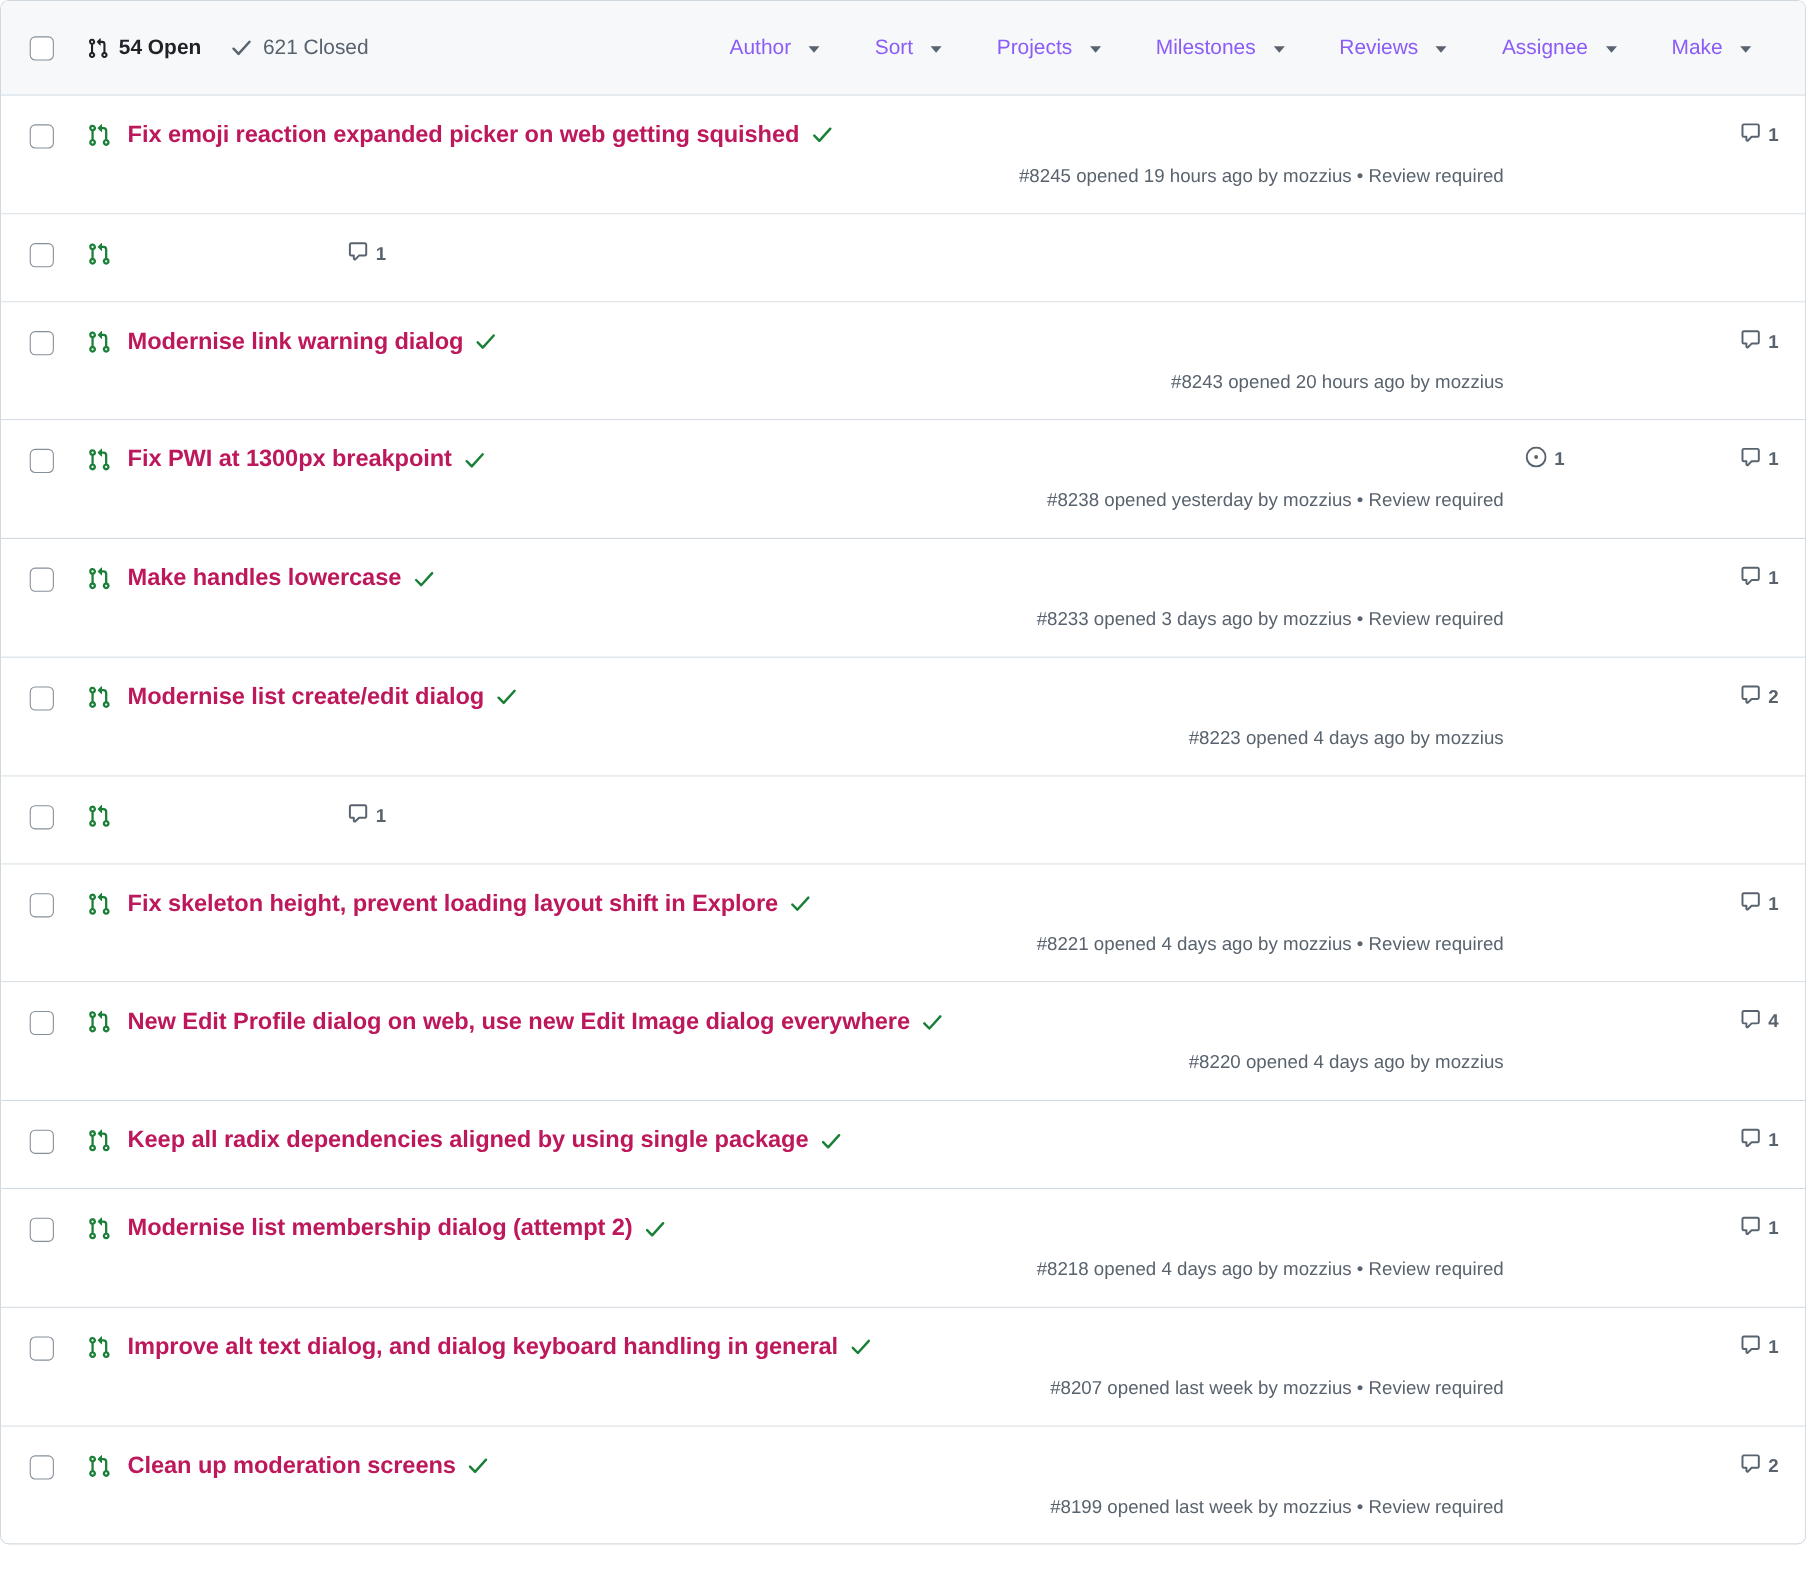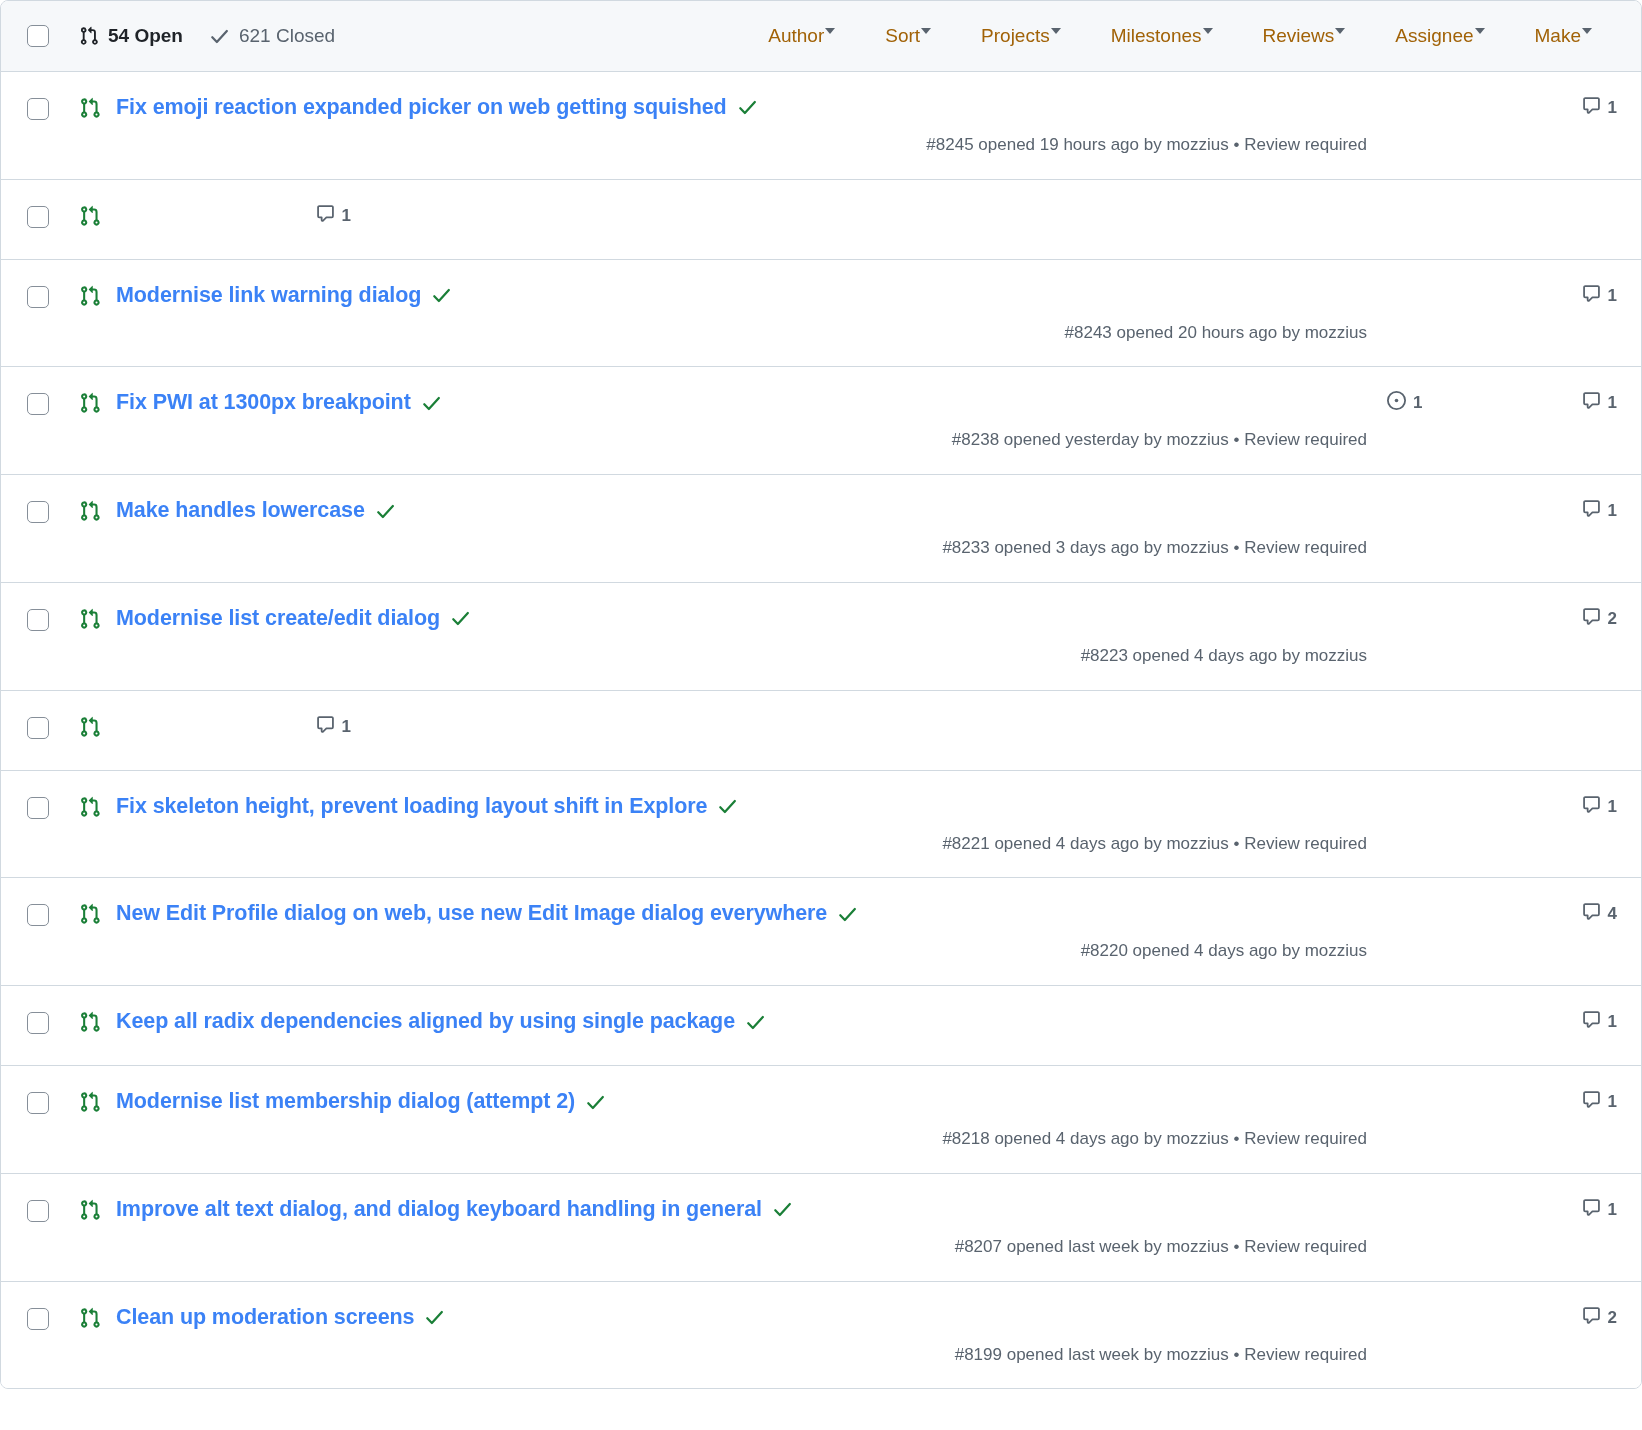--- a/index.html
+++ b/index.html
@@ -25,21 +25,21 @@
     overflow: hidden;
     background: #ffffff;
   }
 
   
   .list-header {
     display: flex;
     align-items: center;
     background: #f6f8fa;
     border-bottom: 1px solid #d1d9e0;
-    height: 71px;
+    height: 86px;
     padding: 0 24px 0 26px;
   }
   .header-left {
     display: flex;
     align-items: center;
     gap: 0;
   }
   .checkbox {
     width: 22px;
     height: 22px;
@@ -74,24 +74,24 @@
   .state-item .ico { display: flex; align-items: center; }
 
   .header-right {
     margin-left: auto;
     display: flex;
     align-items: center;
     gap: 0;
   }
   .filter-btn {
     display: flex;
-    align-items: flex-start;
-    gap: 1px;
+    align-items: center;
+    gap: 16px;
     font-size: 19px;
-    color: #a16207;
+    color: #8b5cf6;
     padding: 6px 25px;
     cursor: pointer;
     white-space: nowrap;
   }
   .caret {
     width: 0; height: 0;
     border-left: 5px solid transparent;
     border-right: 5px solid transparent;
     border-top: 6px solid #59636e;
     display: inline-block;
@@ -127,21 +127,21 @@
   }
   .row-title-line {
     display: flex;
     align-items: center;
     gap: 10px;
     flex-wrap: nowrap;
   }
   .row-title {
     font-size: 21.5px;
     font-weight: 700;
-    color: #3b82f6;
+    color: #be185d;
     letter-spacing: -0.1px;
     line-height: 1.3;
     cursor: pointer;
   }
   .check-mark { display: flex; align-items: center; flex: 0 0 auto; }
   .row-meta {
     margin-top: 11px;
     font-size: 17px;
     color: #59636e;
     line-height: 1.4;

